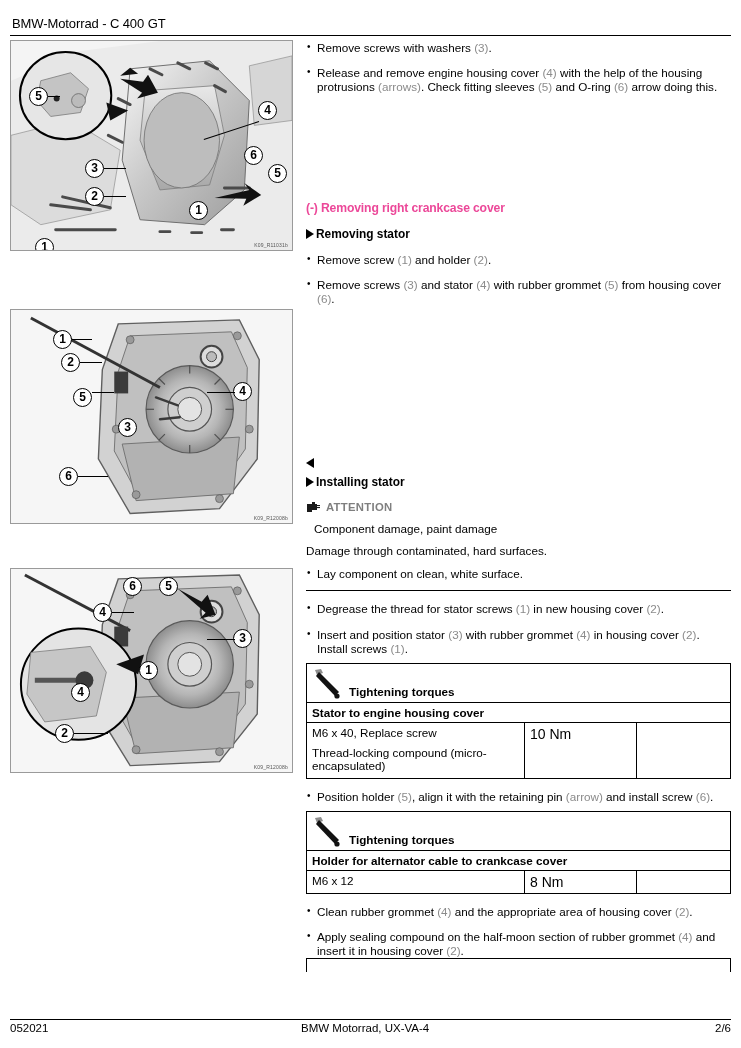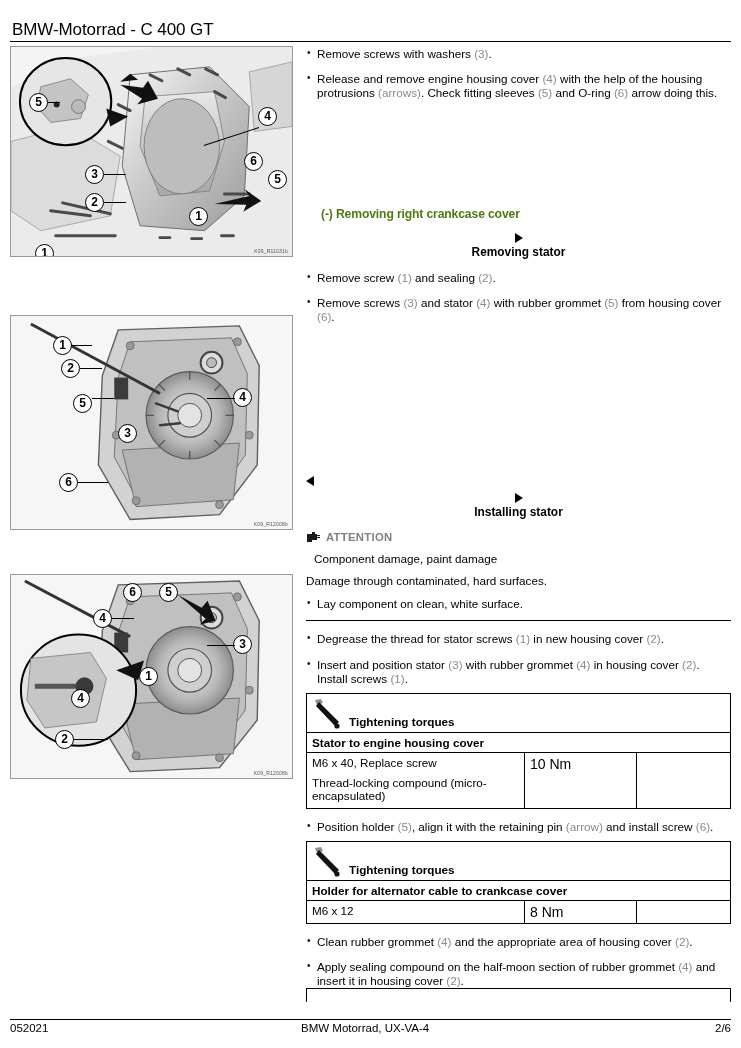--- a/index.html
+++ b/index.html
@@ -19,23 +19,23 @@
   .page {
     position: relative;
     width: 741px;
     height: 1048px;
     box-sizing: border-box;
     padding: 0 10px;
   }
 
   
   .doc-header {
-    font-size: 17px;
+    font-size: 13px;
     line-height: 16px;
-    padding: 22px 0 3px 2px;
+    padding: 16px 0 3px 2px;
     color: #000;
     letter-spacing: -0.1px;
   }
   .rule {
     border: 0;
     border-top: 1px solid #000;
     margin: 0;
     height: 0;
   }
 
@@ -130,21 +130,20 @@
     letter-spacing: -0.15px;
   }
   .sub-head {
     font-size: 11.9px;
     font-weight: bold;
     color: #000;
     margin: 0 0 12px 0;
     display: flex;
     align-items: center;
     gap: 2px;
-    flex-direction: column;
   }
   .tri-right {
     width: 0; height: 0;
     border-left: 8px solid #000;
     border-top: 5px solid transparent;
     border-bottom: 5px solid transparent;
     display: inline-block;
   }
   .tri-left {
     width: 0; height: 0;
@@ -473,29 +472,29 @@
 
     <div class="col-right">
 
       <ul class="bullets">
         <li class="bullet"><span>Remove screws with washers </span><span class="ref">(3)</span><span>.</span></li>
         <li class="bullet"><span>Release and remove engine housing cover </span><span class="ref">(4)</span><span> with the help of the housing protrusions </span><span class="ref">(arrows)</span><span>. Check fitting sleeves </span><span class="ref">(5)</span><span> and O-ring </span><span class="ref">(6)</span><span> arrow doing this.</span></li>
       </ul>
 
       <div style="height:106px;"></div>
 
-      <h2 class="sec-head" style="color: #4d7c0f; margin-left: 15px;">(-) Removing right crankcase cover</h2>
+      <h2 class="sec-head" style="color: #ec4899;">(-) Removing right crankcase cover</h2>
 
       <h3 class="sub-head">
         <span class="tri-right"></span>
         <span>Removing stator</span>
       </h3>
 
       <ul class="bullets">
-        <li class="bullet"><span>Remove screw </span><span class="ref">(1)</span><span> and sealing </span><span class="ref">(2)</span><span>.</span></li>
+        <li class="bullet"><span>Remove screw </span><span class="ref">(1)</span><span> and holder </span><span class="ref">(2)</span><span>.</span></li>
         <li class="bullet"><span>Remove screws </span><span class="ref">(3)</span><span> and stator </span><span class="ref">(4)</span><span> with rubber grommet </span><span class="ref">(5)</span><span> from housing cover </span><span class="ref">(6)</span><span>.</span></li>
       </ul>
 
       <div style="height:148px;"></div>
 
       <div class="end-marker">
         <span class="tri-left"></span>
       </div>
 
       <h3 class="sub-head">

